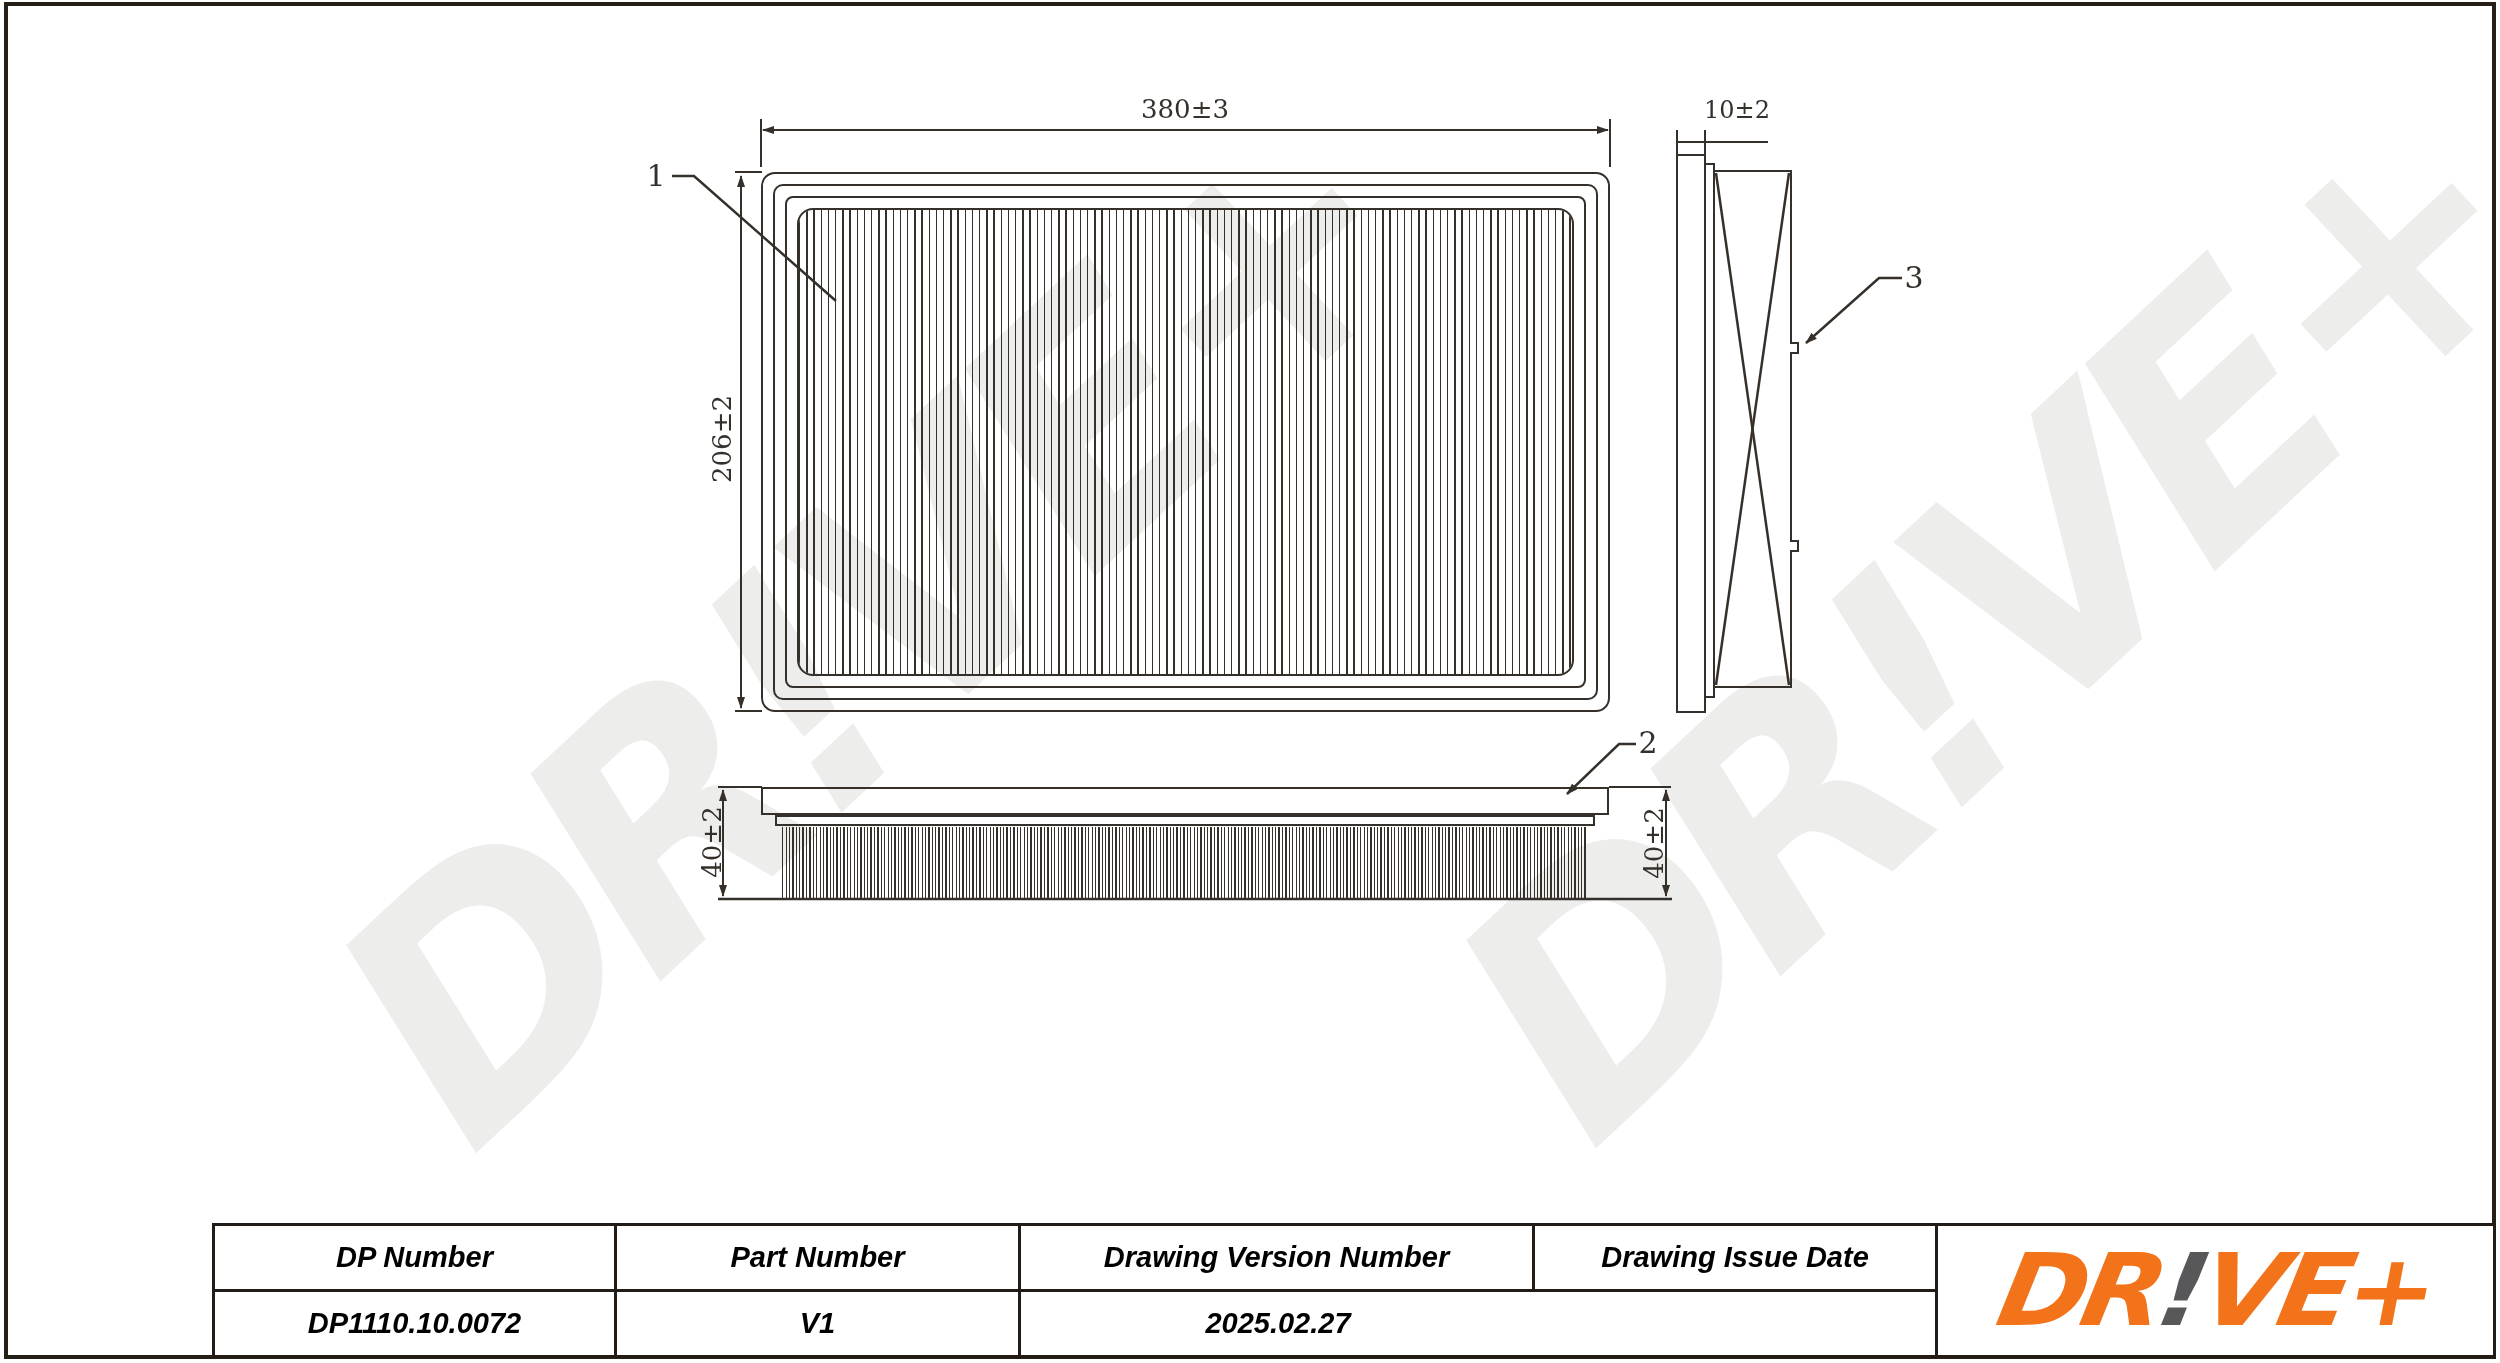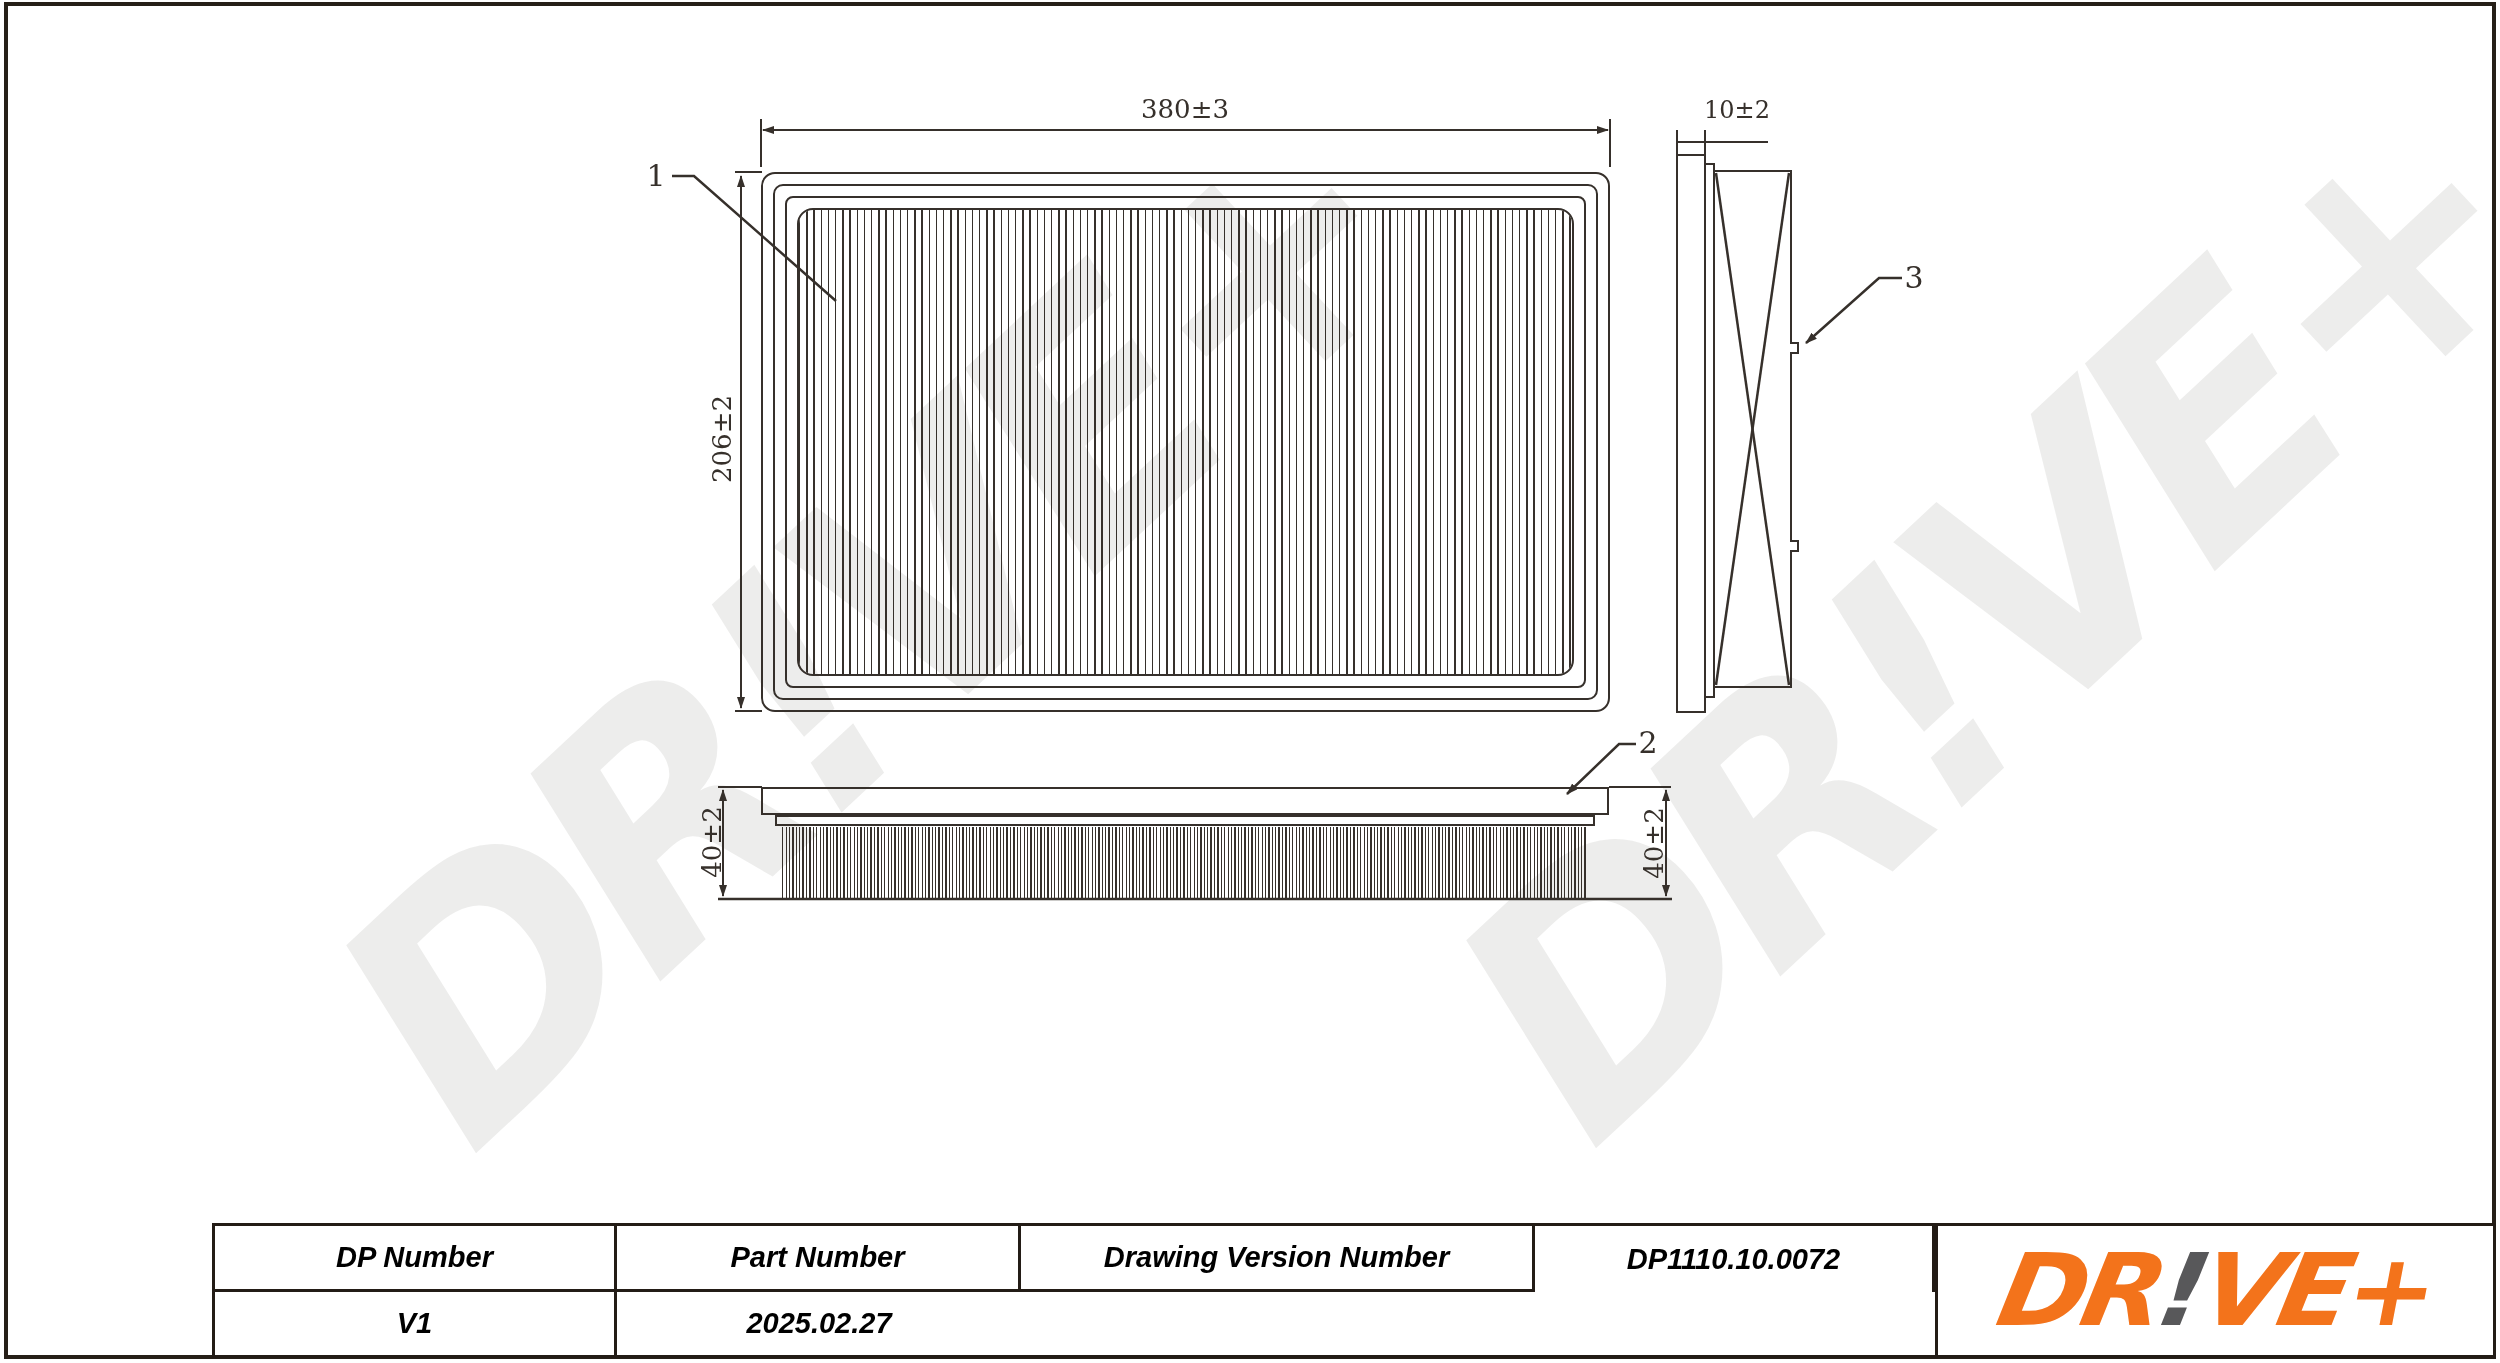--- a/index.html
+++ b/index.html
@@ -136,20 +136,21 @@
   <div class="dim rot" style="left:1588px;top:830px;width:132px;">40±2</div>
 
   <div class="callout" style="left:640px;top:161px;width:32px;">1</div>
   <div class="callout" style="left:1632px;top:728px;width:32px;">2</div>
   <div class="callout" style="left:1898px;top:263px;width:32px;">3</div>
 
   <div class="abs title-block">
     <div class="cell hdr">DP Number</div>
     <div class="cell hdr">Part Number</div>
     <div class="cell hdr">Drawing Version Number</div>
+    <div class="cell hdr last">Drawing Issue Date</div>
     <div class="cell">DP1110.10.0072</div>
     <div class="cell">V1</div>
     <div class="cell last">2025.02.27</div>
   </div>
 
   <div class="abs logo-box">
     <div class="logo">
       <span class="lg-orange">DR</span><span class="lg-gray">!</span><span class="lg-orange">VE+</span>
     </div>
   </div>

